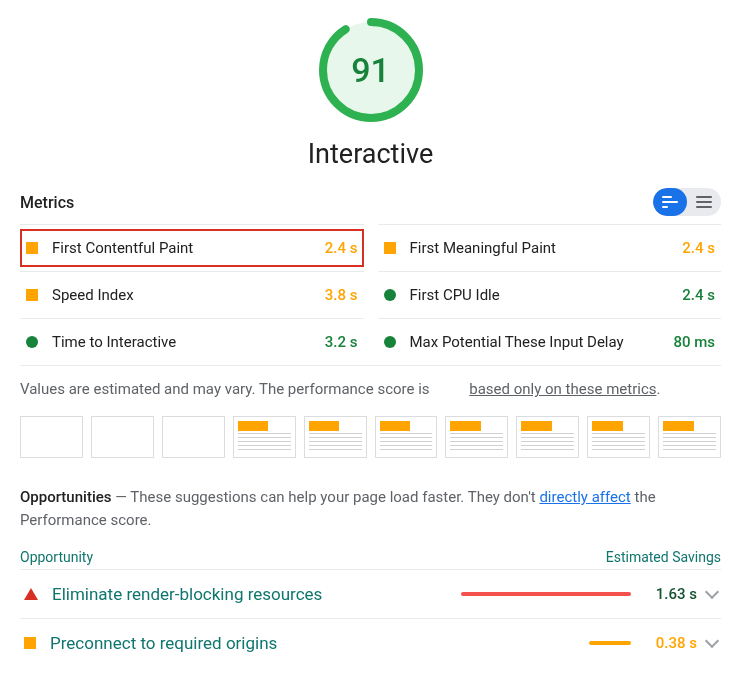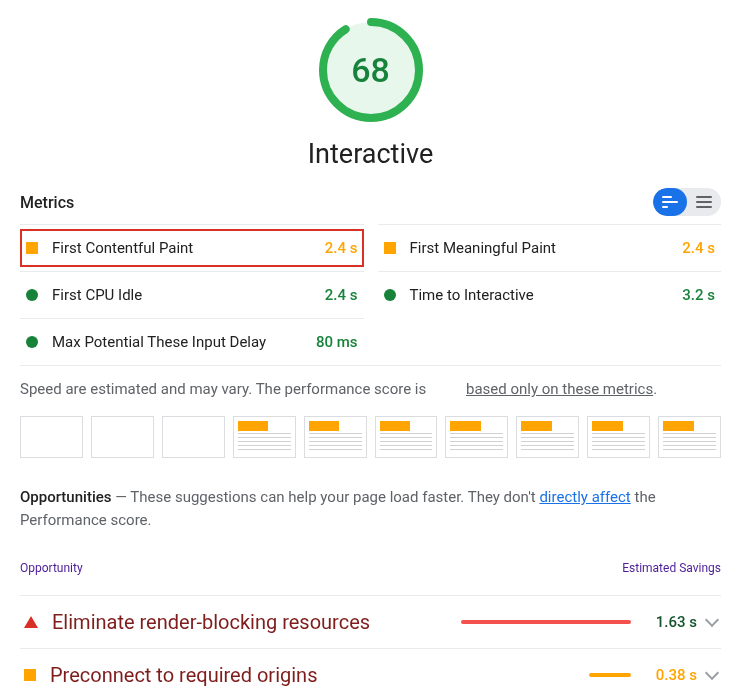--- a/index.html
+++ b/index.html
@@ -158,30 +158,30 @@
       content:"";
       position:absolute;
       top:16px; left:4px; right:4px; bottom:4px;
       background: repeating-linear-gradient(#666 0 1px, transparent 1px 4px);
       opacity:.3;
     }
     .opps-heading {
       font-size: 15px;
       color: #5f6368;
       line-height: 1.55;
-      margin-bottom: 28px;
+      margin-bottom: 16px;
     }
     .opps-heading b { color: #212121; font-weight: 500; }
     .opps-heading a { color: #1a72e8; text-decoration: underline; cursor:pointer;}
     .opps-thead {
       display: flex;
       justify-content: space-between;
-      font-size: 12px;
-      color: #4c1d95;
-      padding-bottom: 20px;
+      font-size: 14px;
+      color: #0f766e;
+      padding-bottom: 4px;
     }
     .opp-row {
       display: flex;
       align-items: center;
       padding: 14px 4px;
       border-top: 1px solid #e8eaed;
     }
     .tri-red {
       width: 0; height: 0;
       border-left: 7px solid transparent;
@@ -191,22 +191,22 @@
       flex-shrink: 0;
     }
     .sq-orange {
       width: 12px; height: 12px;
       background: #FFA400;
       margin-right: 14px;
       flex-shrink: 0;
     }
     .opp-label {
       flex: 1;
-      font-size: 20px;
-      color: #7f1d1d;
+      font-size: 17px;
+      color: #0f766e;
     }
     .opp-bar-wrap {
       width: 180px;
       display: flex;
       justify-content: flex-end;
       margin-right: 12px;
     }
     .opp-bar {
       height: 4px;
       border-radius: 2px;
@@ -227,21 +227,21 @@
   </style>
 </head>
 <body>
 
 <div class="gauge-wrap">
   <div class="gauge">
     <svg width="112" height="112">
       <circle cx="56" cy="56" r="48" fill="#e7f7ec"></circle>
       <circle id="gauge-arc" cx="56" cy="56" r="48" fill="none" stroke="#2eb150" stroke-width="8" stroke-linecap="round" stroke-dasharray="301.59289474462014" stroke-dashoffset="27.143360527015805"></circle>
     </svg>
-    <div class="gauge-num">68</div>
+    <div class="gauge-num">91</div>
   </div>
   <div class="gauge-label">Interactive</div>
 </div>
 
 <div class="metrics-header">
   <h2>Metrics</h2>
   <div class="toggle-group">
     <div class="toggle-btn active">
       <span class="tb-compact">
           <i></i>
@@ -264,38 +264,43 @@
       <div class="m-indicator square"></div>
       <div class="m-label">First Contentful Paint</div>
       <div class="m-value v-orange">2.4 s</div>
     </div>
     <div class="metric-row">
       <div class="m-indicator square"></div>
       <div class="m-label">First Meaningful Paint</div>
       <div class="m-value v-orange">2.4 s</div>
     </div>
     <div class="metric-row">
+      <div class="m-indicator square"></div>
+      <div class="m-label">Speed Index</div>
+      <div class="m-value v-orange">3.8 s</div>
+    </div>
+    <div class="metric-row">
       <div class="m-indicator circle"></div>
       <div class="m-label">First CPU Idle</div>
       <div class="m-value v-green">2.4 s</div>
     </div>
     <div class="metric-row">
       <div class="m-indicator circle"></div>
       <div class="m-label">Time to Interactive</div>
       <div class="m-value v-green">3.2 s</div>
     </div>
     <div class="metric-row">
       <div class="m-indicator circle"></div>
       <div class="m-label">Max Potential These Input Delay</div>
       <div class="m-value v-green">80 ms</div>
     </div>
   </div>
 
 <div class="disclaimer">
-  <span>Speed are estimated and may vary. The performance score is </span><a>based only on these metrics</a><span>.</span>
+  <span>Values are estimated and may vary. The performance score is </span><a>based only on these metrics</a><span>.</span>
 </div>
 
 <div class="filmstrip" id="filmstrip">
     <div class="film-frame"></div>
     <div class="film-frame"></div>
     <div class="film-frame"></div>
     <div class="film-frame loaded"></div>
     <div class="film-frame loaded"></div>
     <div class="film-frame loaded"></div>
     <div class="film-frame loaded"></div>

